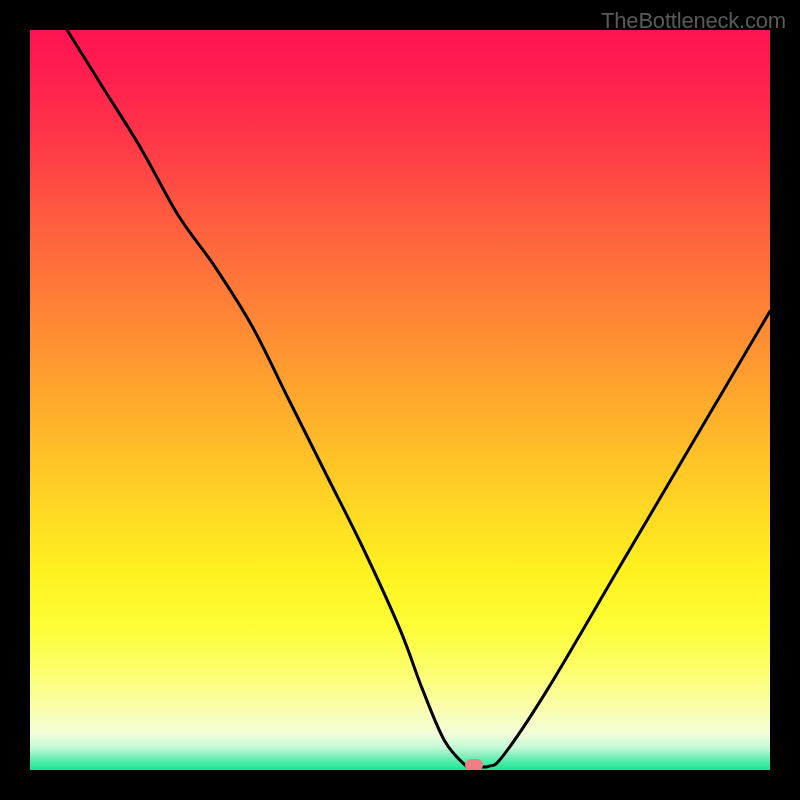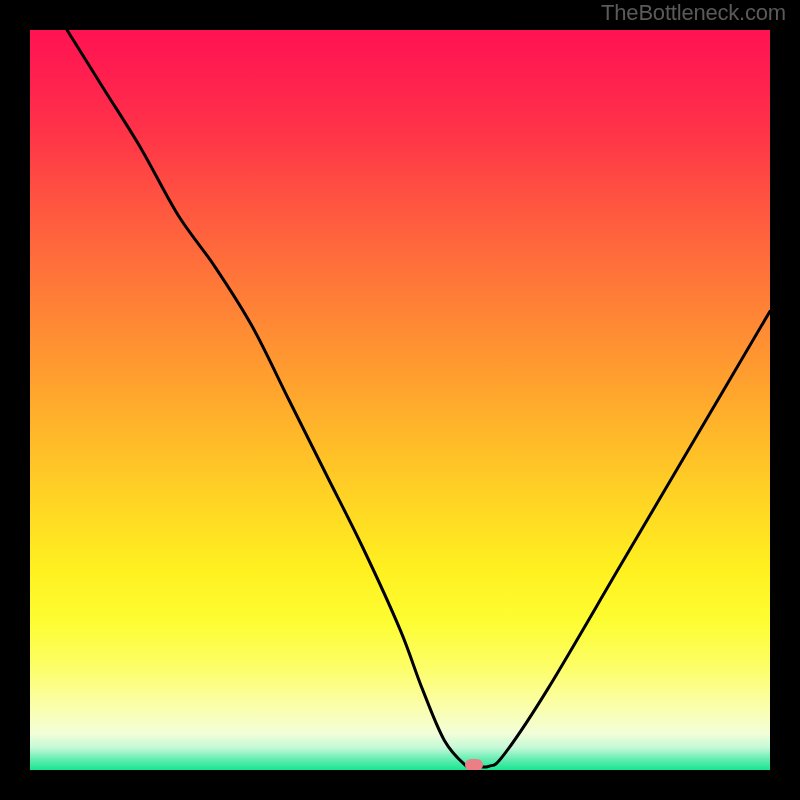--- a/index.html
+++ b/index.html
@@ -6,21 +6,21 @@
     margin: 0;
     padding: 0;
     width: 800px;
     height: 800px;
     background: #000;
     position: relative;
     font-family: Arial, Helvetica, sans-serif;
   }
   .watermark {
     position: absolute;
-    top: 0;
+    top: 8px;
     right: 14px;
     color: #5a5a5a;
     font-size: 22px;
     font-weight: 500;
     letter-spacing: -0.2px;
     z-index: 20;
   }
   .frame {
     position: absolute;
     left: 0; top: 0;

